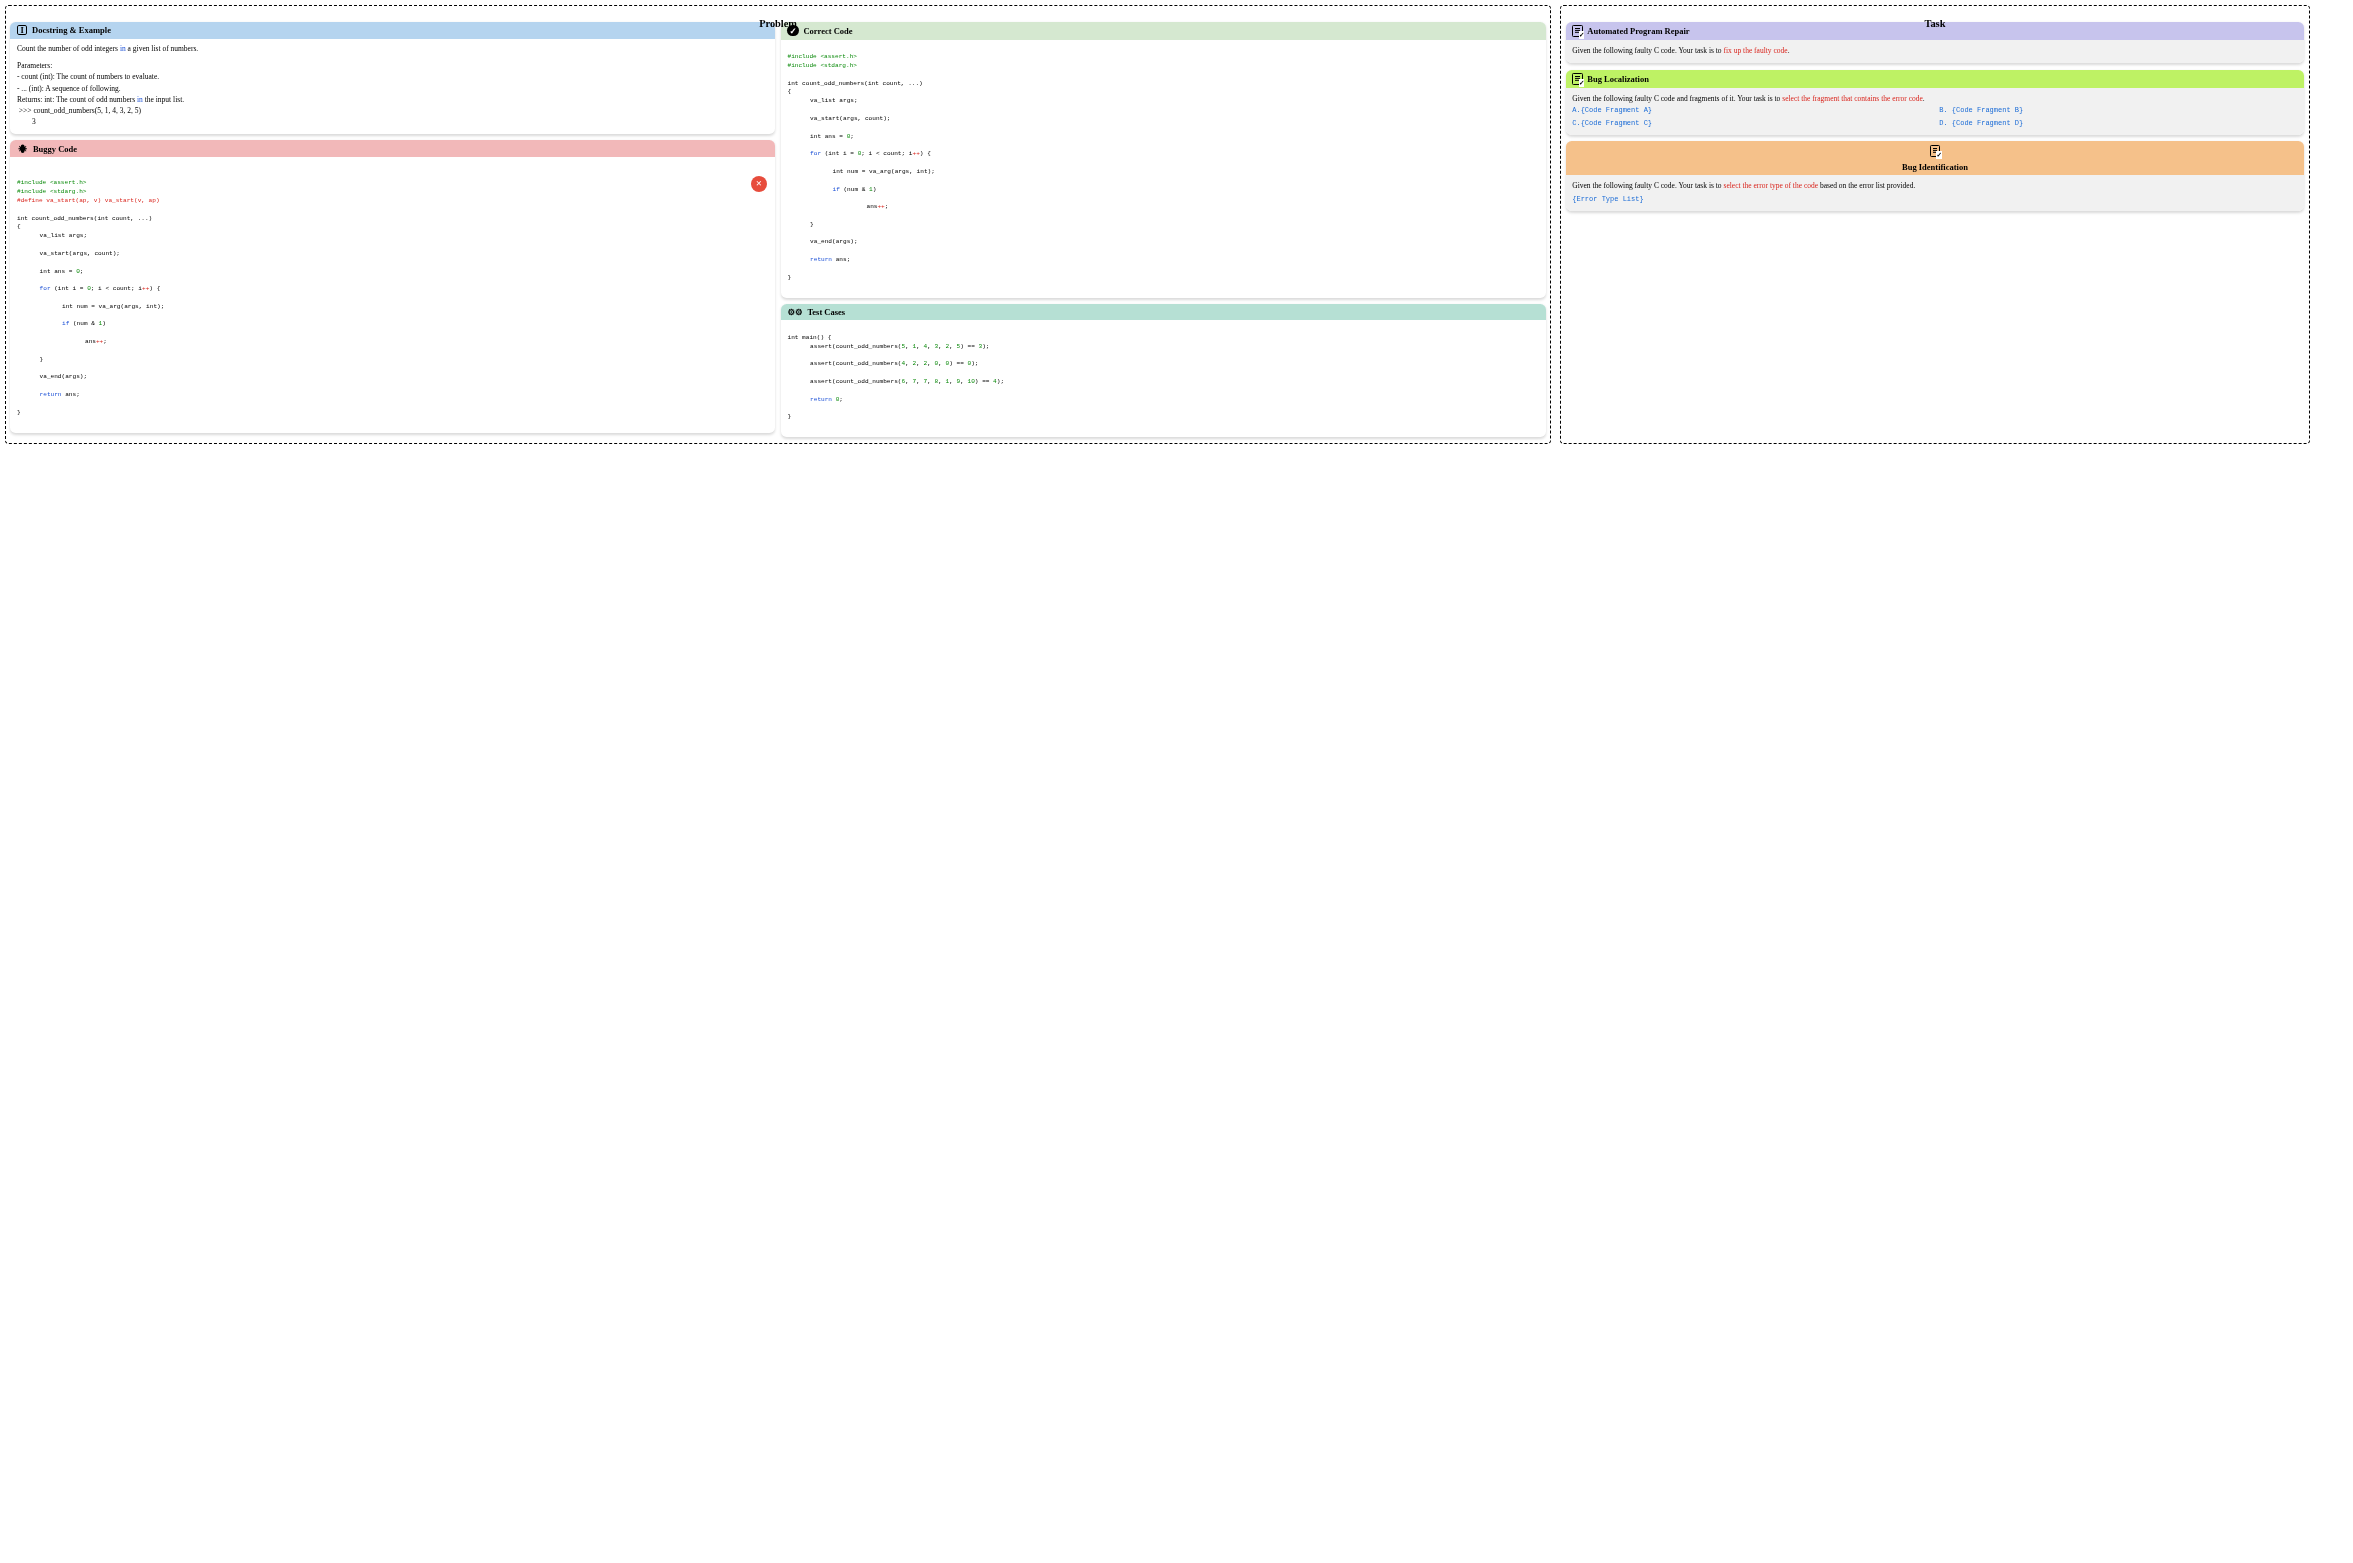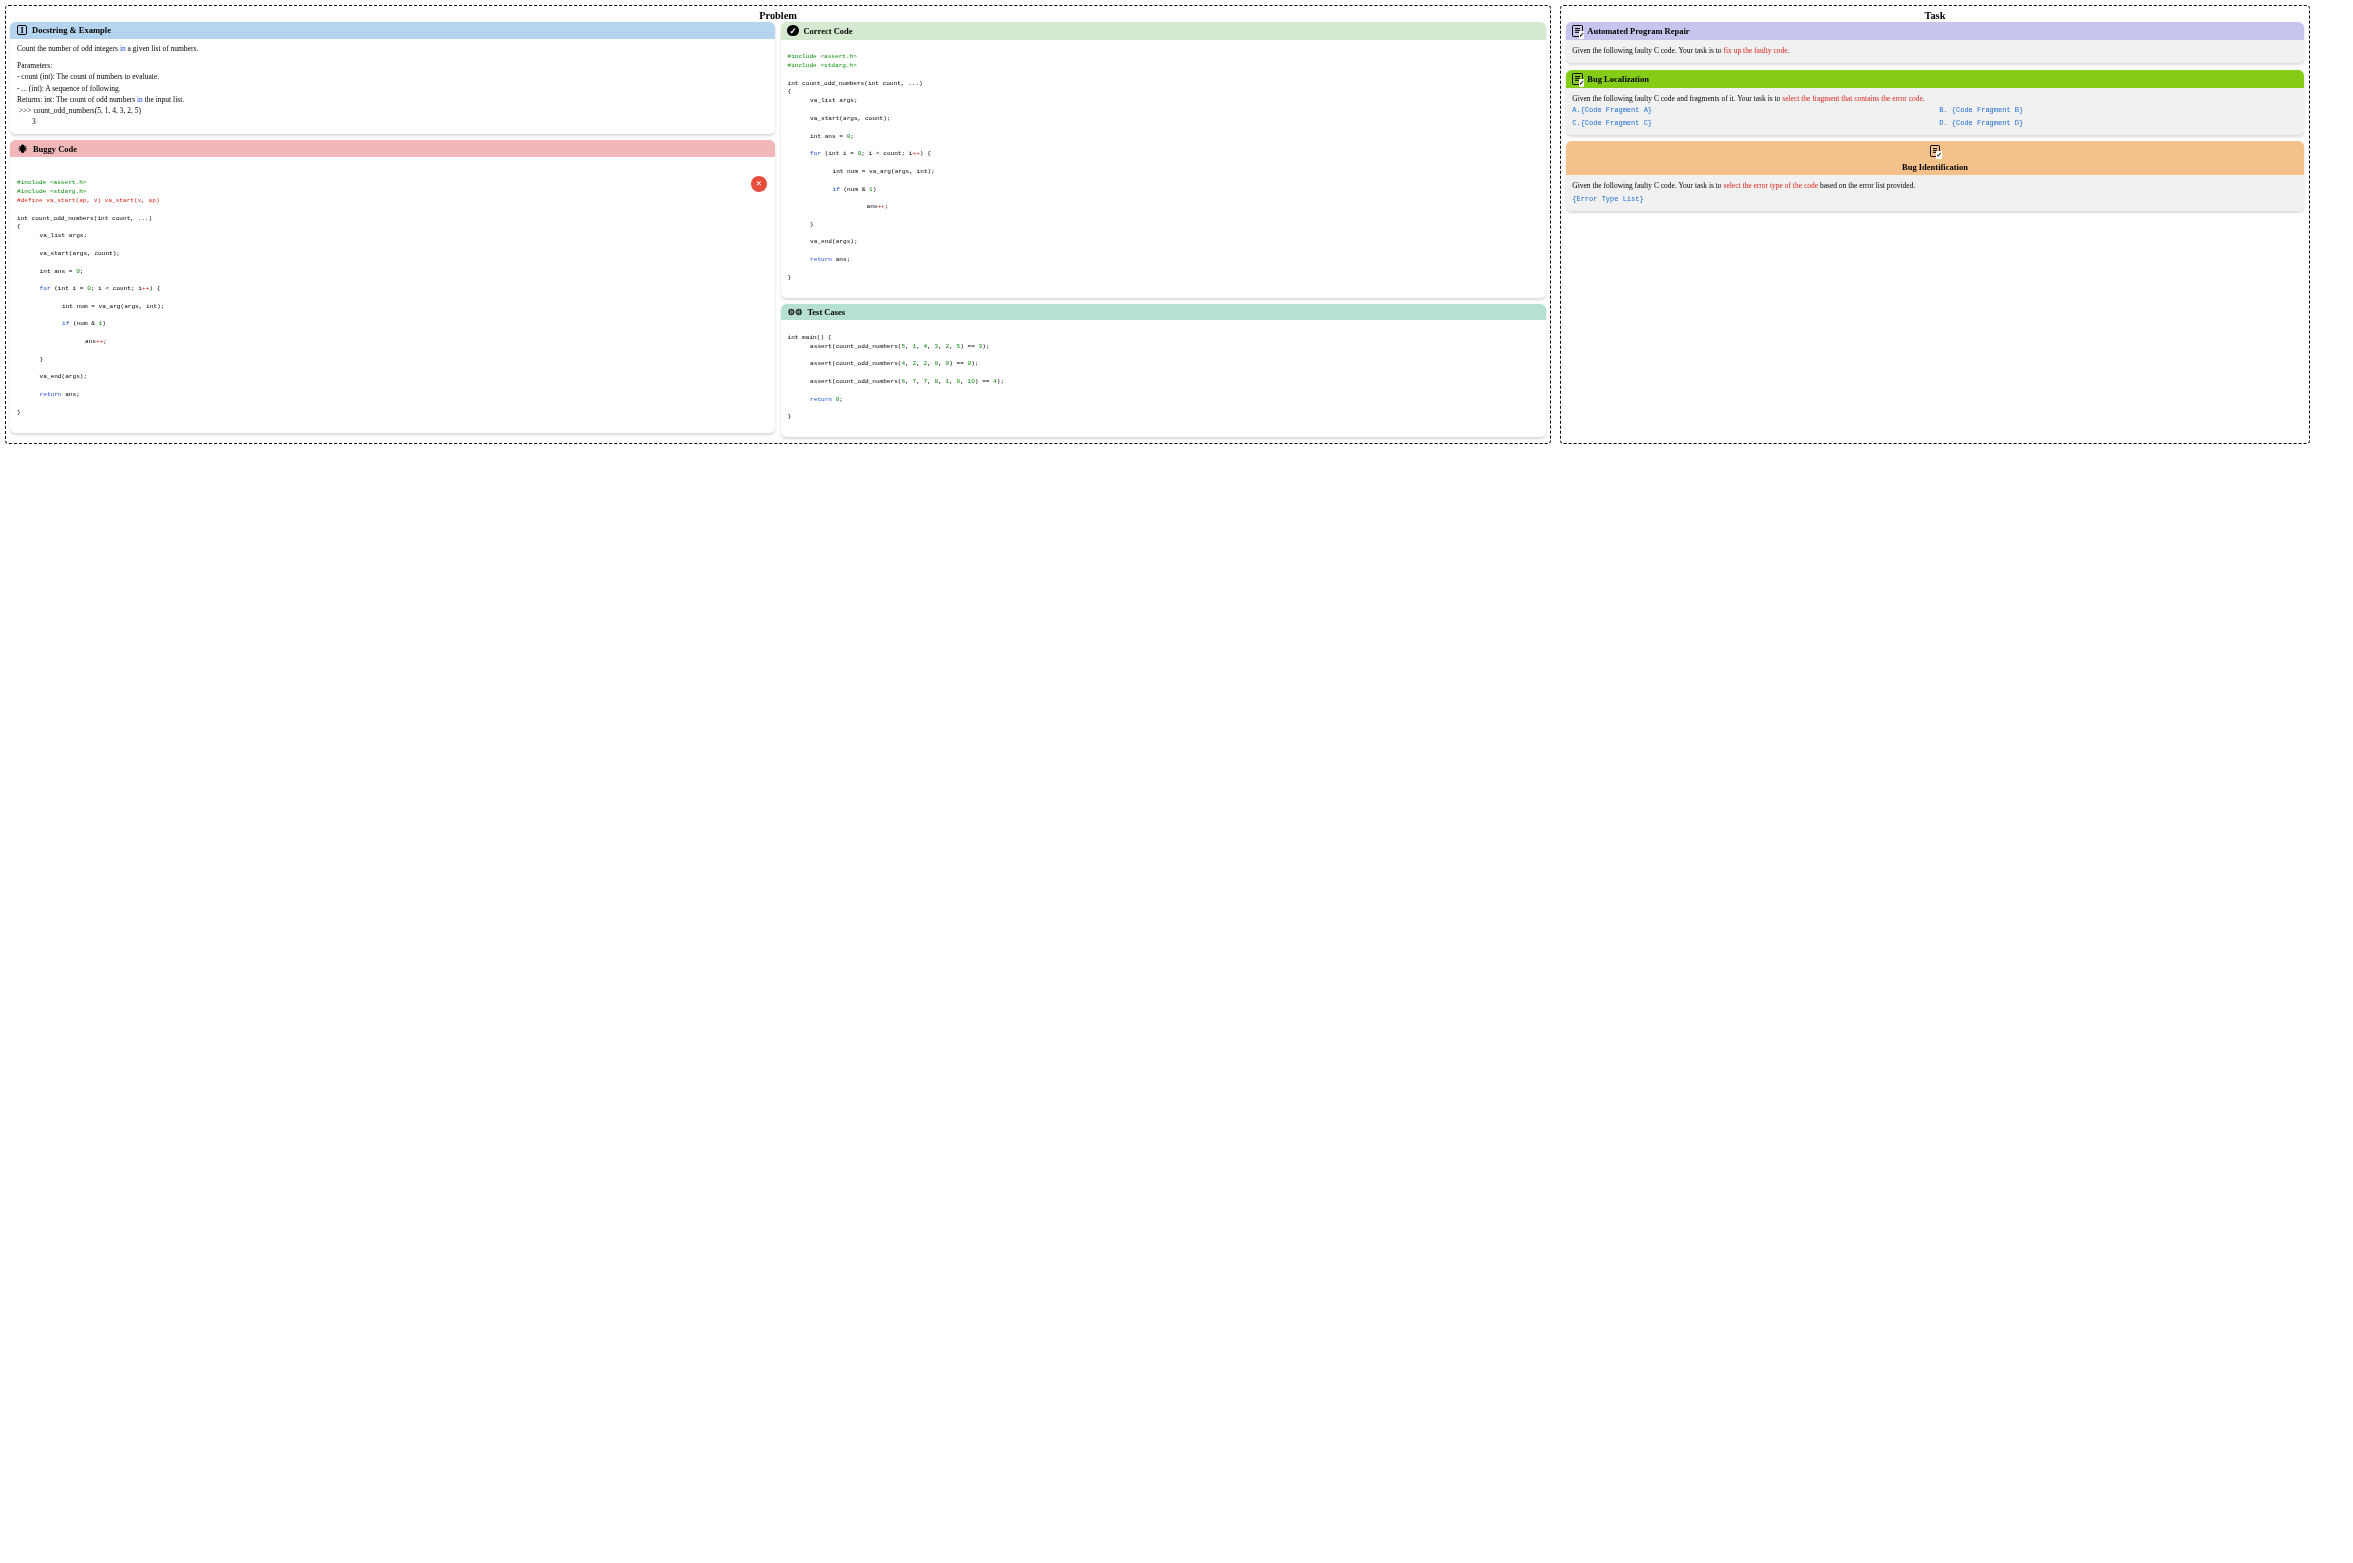--- a/index.html
+++ b/index.html
@@ -15,21 +15,21 @@
   }
   .panel {
     border: 1.4px dashed #000;
     border-radius: 3.8px;
     background: #fff;
     position: relative;
     padding: 16px 4.7px 5.6px 4.7px;
   }
   .panel-title {
     position: absolute;
-    top: 4px;
+    top: 12px;
     left: 50%;
     transform: translateX(-50%);
     font-weight: bold;
     font-size: 10.4px;
     font-family: "Times New Roman", serif;
   }
   .problem-panel {
     flex: 0 0 66%;
     display: flex;
     gap: 5.6px;
@@ -62,21 +62,21 @@
     padding: 3.3px 6.6px;
     font-weight: bold;
     font-size: 8.5px;
     font-family: "Times New Roman", serif;
   }
   .hdr-blue   { background: #b5d4ef; }
   .hdr-red    { background: #f2b8b9; align-items: flex-end; }
   .hdr-green  { background: #d5e8d0; }
   .hdr-teal   { background: #b6e0d4; }
   .hdr-purple { background: #c7c4ed; }
-  .hdr-yellow { background: #84cc16; }
+  .hdr-yellow { background: #bef264; }
   .hdr-orange { background: #f5c18a; flex-direction: column; }
   .card-body {
     padding: 4.7px 6.6px 6.6px 6.6px;
     font-size: 7px;
     line-height: 1.5;
   }
   .card-body.grey {
     background: #f1f1f1;
   }
   .icon {

